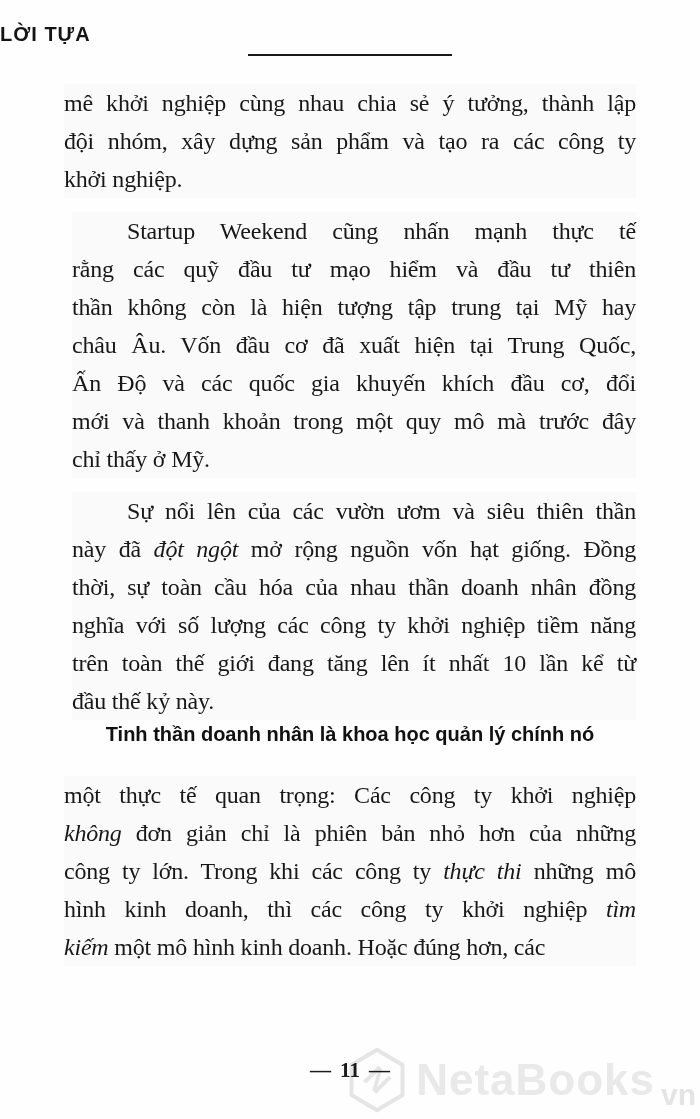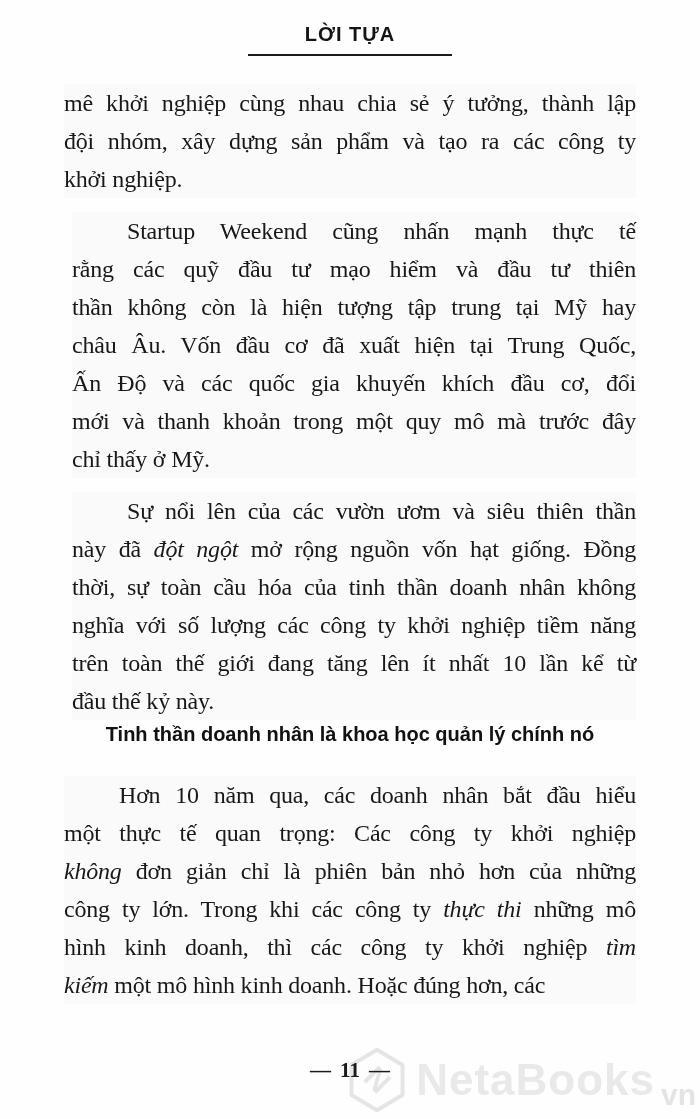--- a/index.html
+++ b/index.html
@@ -7,21 +7,21 @@
     position: relative;
     width: 700px;
     height: 1119px;
     margin: 0 auto;
     background: #fefefe;
     overflow: hidden;
     font-family: "Liberation Serif", "DejaVu Serif", serif;
     color: #181818;
   }
   
-  .header { padding-top: 21px; text-align: center; }
+  .header { padding-top: 21px; text-align: left; }
   .header-title {
     font-family: "Liberation Sans", "DejaVu Sans", sans-serif;
     font-size: 20px;
     line-height: 26px;
     font-weight: 700;
     letter-spacing: 1px;
     color: #141414;
   }
   .header-rule {
     width: 204px;
@@ -123,28 +123,27 @@
         <div class="line"><span>rằng các quỹ đầu tư mạo hiểm và đầu tư thiên</span></div>
         <div class="line"><span>thần không còn là hiện tượng tập trung tại Mỹ hay</span></div>
         <div class="line"><span>châu Âu. Vốn đầu cơ đã xuất hiện tại Trung Quốc,</span></div>
         <div class="line"><span>Ấn Độ và các quốc gia khuyến khích đầu cơ, đổi</span></div>
         <div class="line"><span>mới và thanh khoản trong một quy mô mà trước đây</span></div>
         <div class="line last"><span>chỉ thấy ở Mỹ.</span></div>
       </div>
       <div class="paragraph">
         <div class="line indent"><span>Sự nổi lên của các vườn ươm và siêu thiên thần</span></div>
         <div class="line"><span>này đã </span><span class="seg-i">đột ngột</span><span> mở rộng nguồn vốn hạt giống. Đồng</span></div>
-        <div class="line"><span>thời, sự toàn cầu hóa của tinh thần doanh nhân không</span></div>
+        <div class="line"><span>thời, sự toàn cầu hóa của nhau thần doanh nhân đồng</span></div>
         <div class="line"><span>nghĩa với số lượng các công ty khởi nghiệp tiềm năng</span></div>
         <div class="line"><span>trên toàn thế giới đang tăng lên ít nhất 10 lần kể từ</span></div>
         <div class="line last"><span>đầu thế kỷ này.</span></div>
       </div>
       <div class="section-heading">Tinh thần doanh nhân là khoa học quản lý chính nó</div>
       <div class="paragraph">
-        <div class="line indent"><span>Hơn 10 năm qua, các doanh nhân bắt đầu hiểu</span></div>
         <div class="line"><span>một thực tế quan trọng: Các công ty khởi nghiệp</span></div>
         <div class="line"><span class="seg-i">không</span><span> đơn giản chỉ là phiên bản nhỏ hơn của những</span></div>
         <div class="line"><span>công ty lớn. Trong khi các công ty </span><span class="seg-i">thực thi</span><span> những mô</span></div>
         <div class="line"><span>hình kinh doanh, thì các công ty khởi nghiệp </span><span class="seg-i">tìm</span></div>
         <div class="line last"><span class="seg-i">kiếm</span><span> một mô hình kinh doanh. Hoặc đúng hơn, các</span></div>
       </div>
     </div>
 
   <div class="footer">
     <span class="dash">—</span><span>11</span><span class="dash">—</span>

